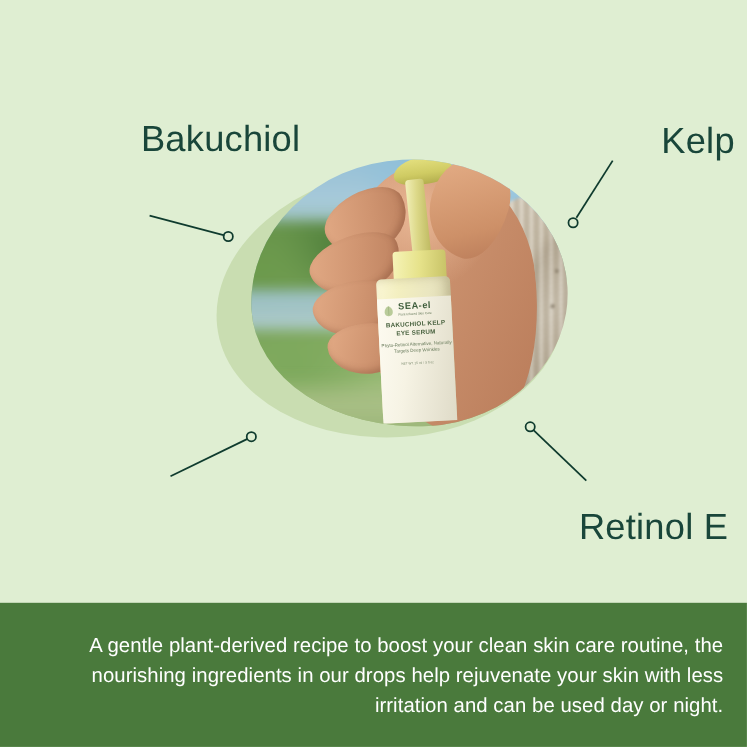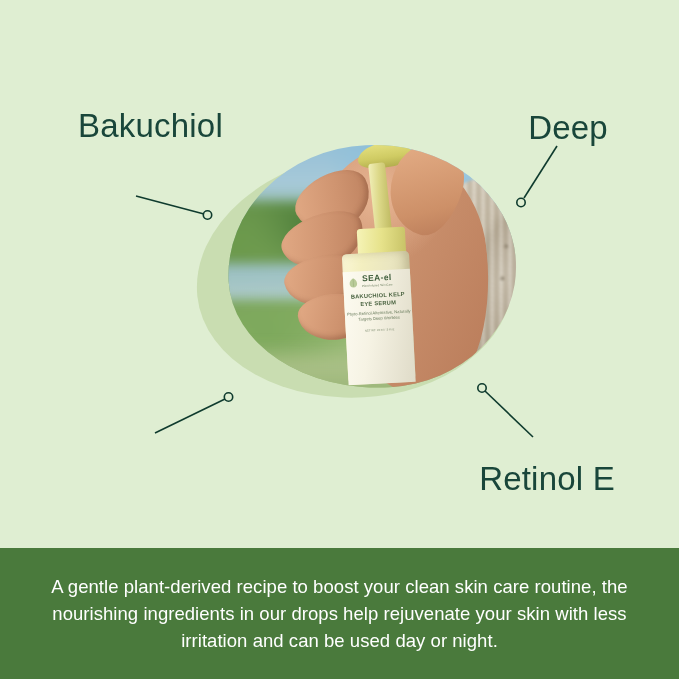--- a/index.html
+++ b/index.html
@@ -234,21 +234,21 @@
     left: 0; top: 0;
     width: 679px; height: 679px;
     pointer-events: none;
   }
 
   
   .label {
     position: absolute;
     color: #19463a;
     font-weight: 400;
-    text-align: center;
+    text-align: right;
     line-height: 1.12;
     white-space: pre-line;
   }
   .label .main {
     display: block;
     font-size: 33px;
     letter-spacing: .2px;
   }
   .label .sub {
     display: block;
@@ -271,21 +271,21 @@
     height: 131px;
     background: #4a7a3c;
     display: flex;
     align-items: center;
     justify-content: center;
   }
   .caption-text {
     color: #ffffff;
     font-size: 18.5px;
     line-height: 1.47;
-    text-align: center;
+    text-align: right;
     width: 636px;
     letter-spacing: .05px;
   }
 </style>
 </head>
 <body>
 
 <div class="canvas">
 
   <div class="photo-backdrop"></div>
@@ -347,21 +347,21 @@
       <line x1="485" y1="391" x2="533" y2="437"></line>
       <circle cx="482" cy="388" r="4.2"></circle>
     </g>
   </svg>
 
   <div class="label" id="label-bakuchiol">
     <span class="main">Bakuchiol</span>
   </div>
 
   <div class="label" id="label-rose">
-    <span class="main">Deep</span>
+    <span class="main">Kelp</span>
   </div>
 
 
   <div class="label" id="label-vitamine">
     <span class="main">Retinol E</span>
   </div>
 
   <div class="caption-band">
     <div class="caption-text">A gentle plant-derived recipe to boost your clean skin care routine, the nourishing ingredients in our drops help rejuvenate your skin with less  irritation and can be used day or night.</div>
   </div>

